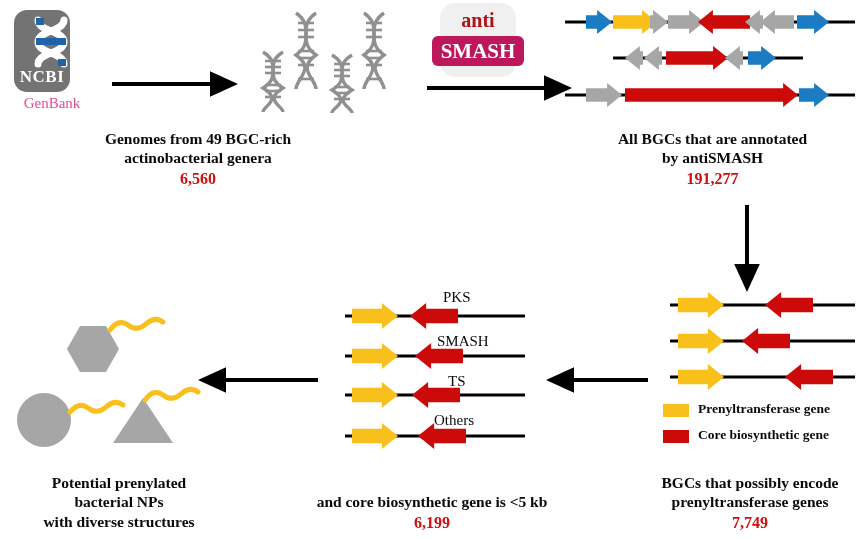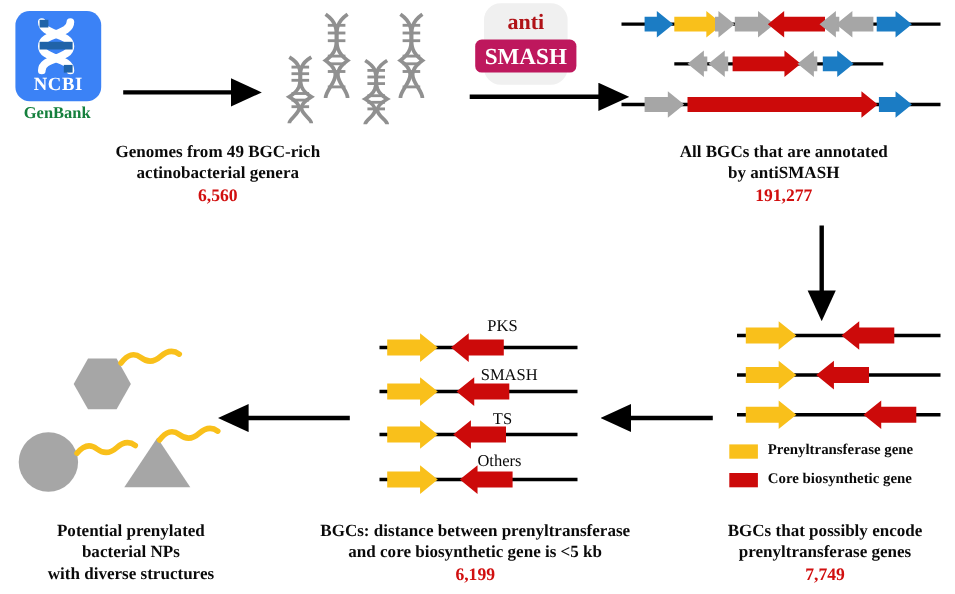--- a/index.html
+++ b/index.html
@@ -31,23 +31,23 @@
   }
   .count {
     color: #d10f0f;
     font-weight: bold;
     font-size: 16px;
     display: block;
     margin-top: 1px;
   }
   .genbank-label {
     position: absolute;
-    font-weight: bold;
+    font-weight: normal;
     font-size: 15px;
-    color: #15803d;
+    color: #ec4899;
     text-align: center;
     font-family: "Liberation Serif", "DejaVu Serif", serif;
   }
   .cluster-tag {
     position: absolute;
     font-weight: normal;
     font-size: 15px;
     color: #0a0a0a;
     font-family: "Liberation Serif", "DejaVu Serif", serif;
   }
@@ -57,22 +57,22 @@
     font-size: 13.5px;
     color: #0a0a0a;
     font-family: "Liberation Serif", "DejaVu Serif", serif;
     white-space: nowrap;
   }
 
   
   .ncbi-box {
     position: absolute;
     left: 14px; top: 10px;
-    width: 78px; height: 82px;
-    background: #3b82f6;
+    width: 56px; height: 82px;
+    background: #737373;
     border-radius: 13px;
   }
   .ncbi-text {
     position: absolute;
     left: 0; right: 0; bottom: 5px;
     text-align: center;
     color: #ffffff;
     font-weight: bold;
     font-size: 17px;
     letter-spacing: 0.5px;
@@ -284,21 +284,21 @@
     <span class="count">191,277</span>
   </div>
 
   <div class="caption" style="left:635px; top:473px; width:230px;">
     <span>BGCs that possibly encode</span><br>
     <span>prenyltransferase genes</span>
     <span class="count">7,749</span>
   </div>
 
   <div class="caption" style="left:232px; top:473px; width:400px;">
-    <span>BGCs: distance between prenyltransferase</span><br>
+    <br>
     <span>and core biosynthetic gene is &lt;5 kb</span>
     <span class="count">6,199</span>
   </div>
 
   <div class="caption" style="left:8px; top:473px; width:222px;">
     <span>Potential prenylated</span><br>
     <span>bacterial NPs</span><br>
     <span>with diverse structures</span>
   </div>
 

